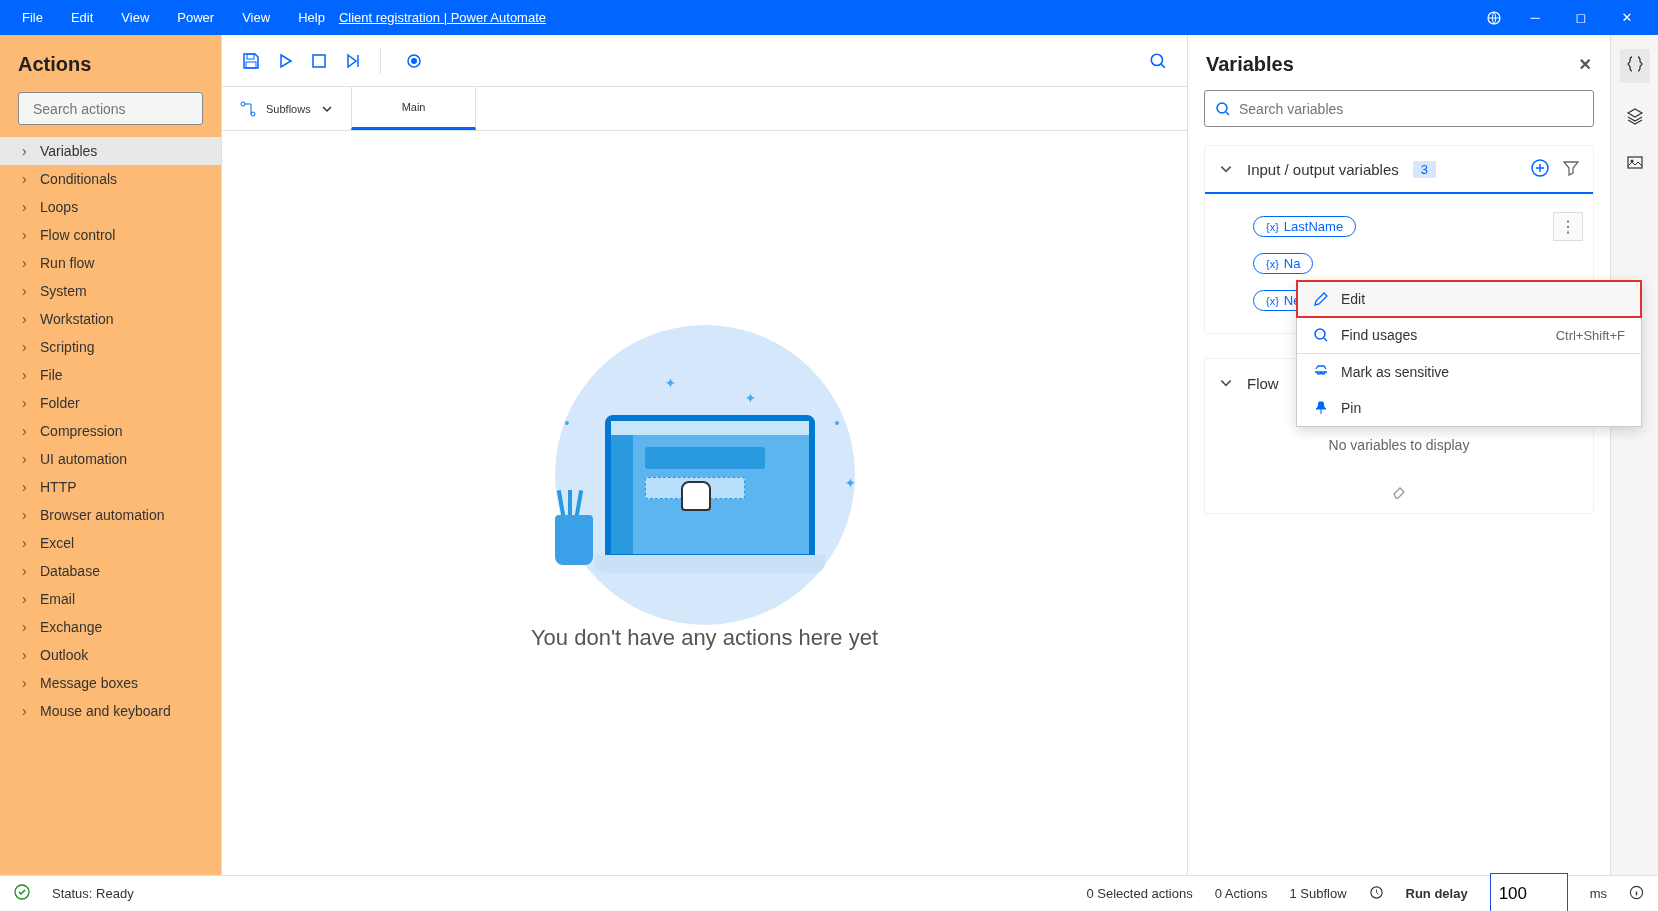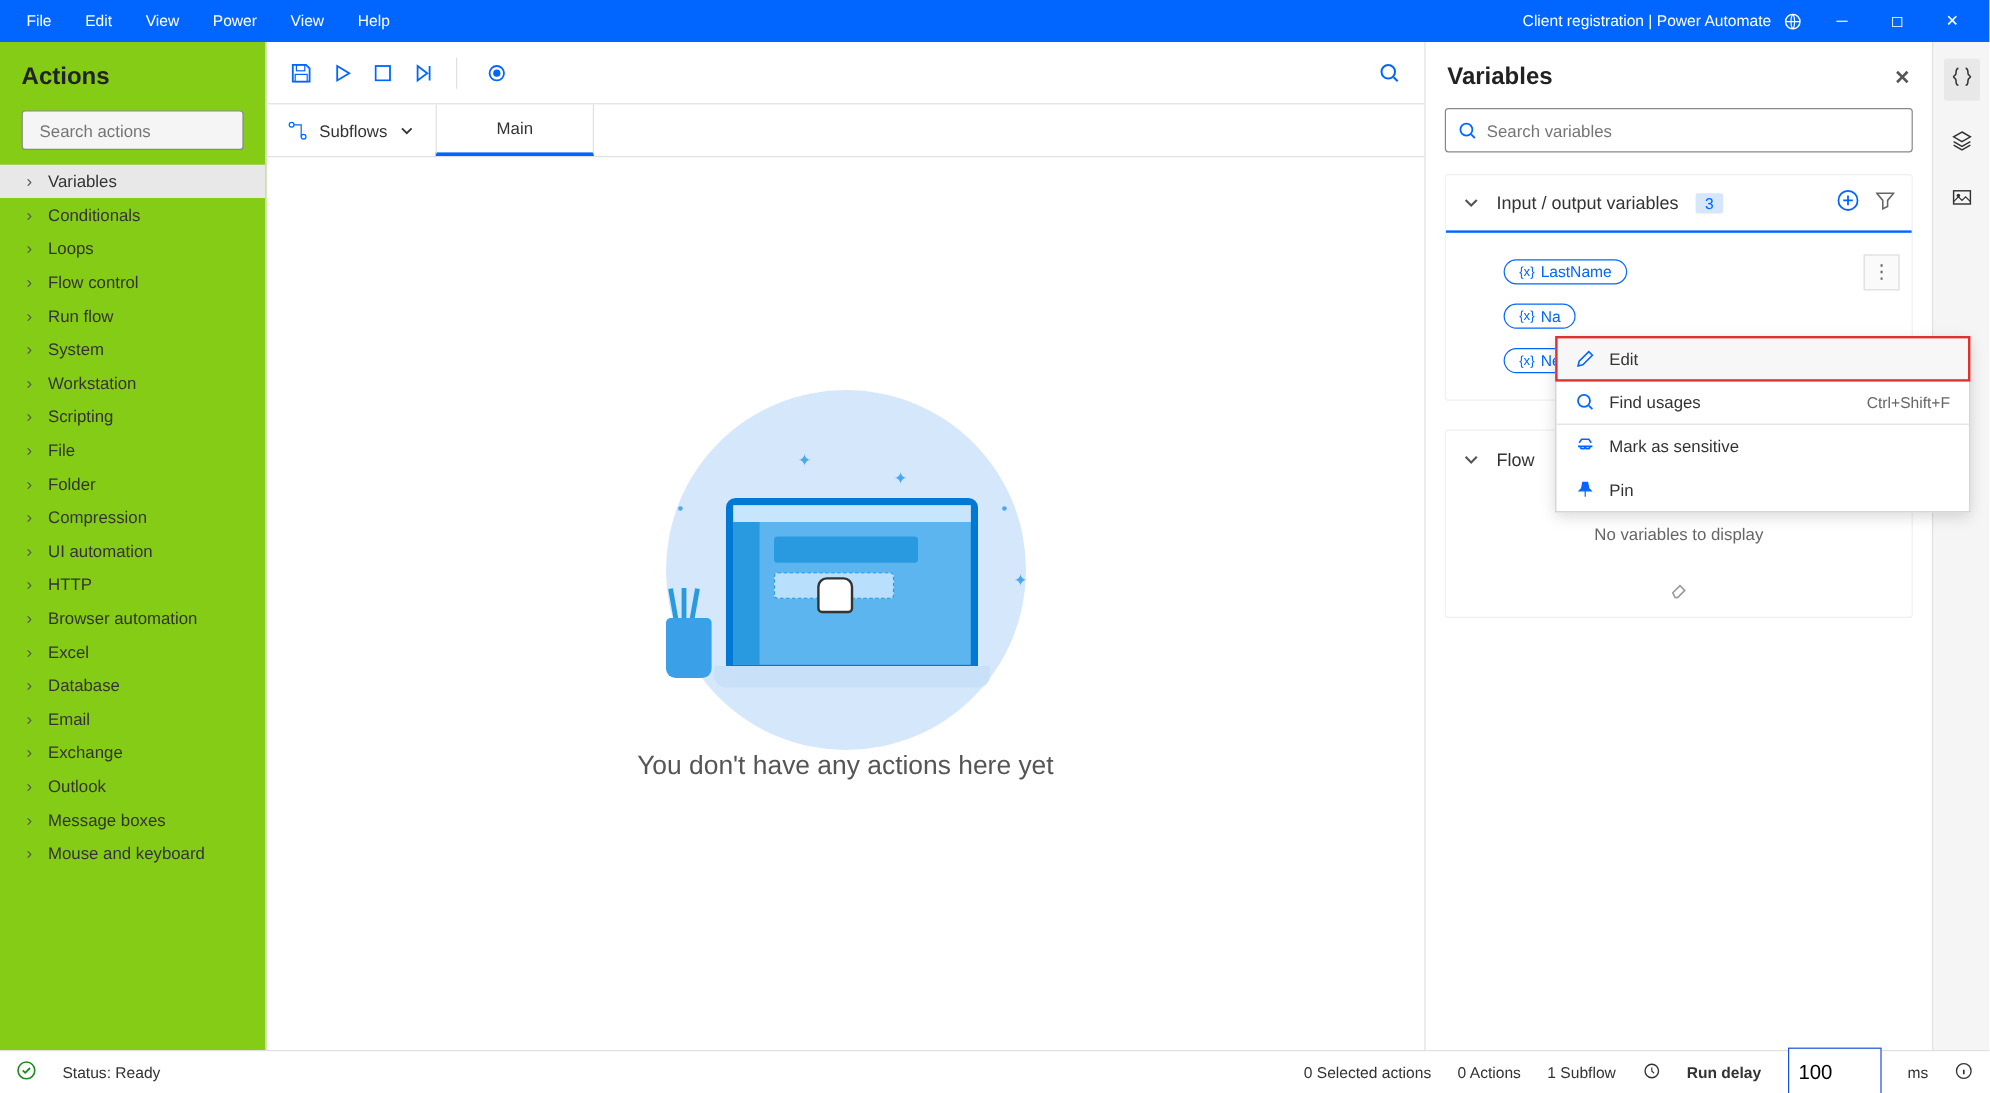--- a/index.html
+++ b/index.html
@@ -1,42 +1,42 @@
 <!DOCTYPE html>
 <html><head>
 <meta charset="utf-8">
 <style>
 * { margin:0; padding:0; box-sizing:border-box; font-family:"Segoe UI",Arial,sans-serif; }
 html,body { width:1658px; height:911px; overflow:hidden; background:#fff; }
 .titlebar { height:35px; background:#0066ff; color:#fff; display:flex; align-items:center; padding:0 8px; font-size:13px; }
 .titlebar .menu-item { padding:0 14px; cursor:pointer; }
-.titlebar .title { flex:1; text-align:right; }
+.titlebar .title { flex:1; text-align:left;text-decoration:underline; }
 .titlebar .env { display:flex; align-items:center; gap:6px; padding:0 10px; }
 .titlebar .winbtn { width:46px; text-align:center; font-size:13px; cursor:pointer; }
 .titlebar svg { fill:#fff; }
 
 .body { display:flex; height:calc(100% - 35px - 36px); }
-.actions-panel { width:222px; background:#84cc16; border-right:1px solid #e0e0e0; display:flex; flex-direction:column; }
+.actions-panel { width:222px; background:#fdba74; border-right:1px solid #e0e0e0; display:flex; flex-direction:column; }
 .actions-panel h1 { font-size:20px; font-weight:600; padding:18px 18px 10px 18px; color:#222; }
 .search-box { margin:6px 18px 12px 18px; height:33px; border:1px solid #888; border-radius:3px; display:flex; align-items:center; padding:0 8px; background:#f5f5f5; }
 .search-box input { border:none; outline:none; background:transparent; flex:1; font-size:14px; color:#555; margin-left:6px; }
 .actions-list { flex:1; overflow-y:auto; }
 .actions-list::-webkit-scrollbar { width:10px; }
 .actions-list::-webkit-scrollbar-thumb { background:#ccc; border-radius:4px; }
 .action-group { display:flex; align-items:center; padding:6px 8px 6px 22px; font-size:14px; color:#333; cursor:pointer; }
 .action-group.sel { background:#e8e8e8; }
 .action-group .chev { width:12px; margin-right:6px; color:#555; }
 
 .center { flex:1; display:flex; flex-direction:column; border-right:1px solid #e0e0e0; }
 .toolbar { height:52px; display:flex; align-items:center; padding:0 12px; border-bottom:1px solid #e0e0e0; }
 .toolbar .tbtn { width:34px; height:34px; display:flex; align-items:center; justify-content:center; cursor:pointer; color:#0066ff; }
 .toolbar .sep { width:1px; height:26px; background:#e0e0e0; margin:0 10px; }
 .toolbar .record { margin-left:6px; }
 .toolbar .spacer { flex:1; }
-.subflow-bar { height:44px; display:flex; align-items:center; border-bottom:1px solid #e0e0e0; font-size:14px; }
+.subflow-bar { height:44px; display:flex; align-items:center; border-bottom:1px solid #e0e0e0; font-size:11px; }
 .subflow-dd { display:flex; align-items:center; padding:0 18px; gap:10px; cursor:pointer; color:#333; height:100%; }
 .tab { padding:0 50px; height:100%; display:flex; align-items:center; border-bottom:3px solid #0066ff; color:#333; }
 .tab-border { border-left:1px solid #e0e0e0; border-right:1px solid #e0e0e0; }
 
 .canvas { flex:1; display:flex; flex-direction:column; align-items:center; justify-content:center; color:#555; }
 .canvas h2 { font-size:22px; font-weight:400; color:#555; margin-top:30px; }
 .canvas p { font-size:15px; color:#666; margin-top:16px; line-height:1.5; text-align:center; }
 
 .right-pane { width:422px; display:flex; flex-direction:column; padding:0 16px; position:relative; }
 .right-pane h1 { font-size:20px; font-weight:600; padding:18px 2px 8px 2px; color:#222; display:flex; align-items:center; }

